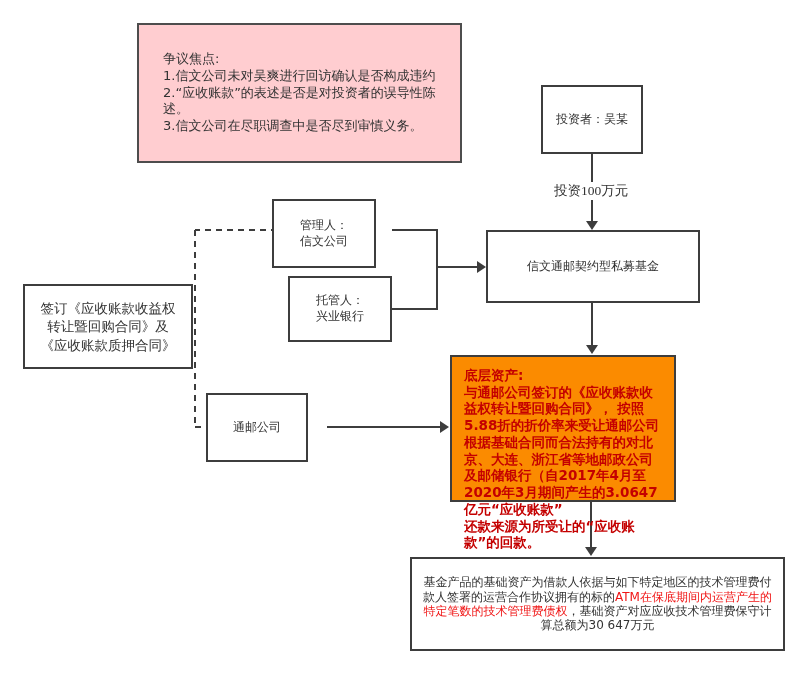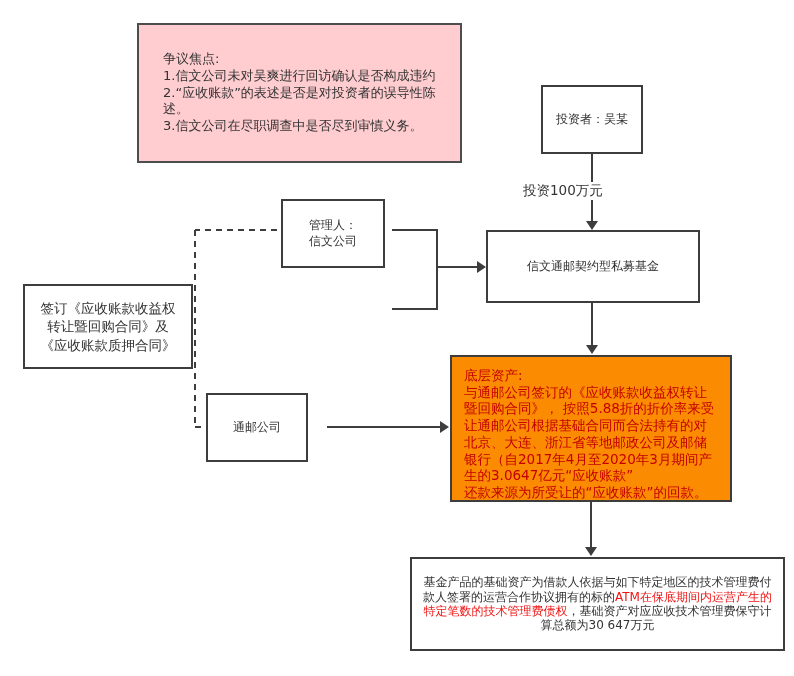--- a/index.html
+++ b/index.html
@@ -74,43 +74,49 @@
     <div>争议焦点:</div>
     <div>1.信文公司未对吴爽进行回访确认是否构成违约</div>
     <div>2.“应收账款”的表述是否是对投资者的误导性陈述。</div>
     <div>3.信文公司在尽职调查中是否尽到审慎义务。</div>
   </div>
 
   <div class="box" style="left:541px;top:85px;width:102px;height:69px;">
     <div>投资者：吴某</div>
   </div>
 
-  <div class="edge-label" style="left:521px;top:182px;">投资100万元</div>
+  <div class="edge-label" style="left:552px;top:182px;font-family:Liberation Serif, serif;">投资100万元</div>
 
-  <div class="box" style="left:281px;top:199px;width:104px;height:69px;">
+  <div class="box" style="left:272px;top:199px;width:104px;height:69px;">
     <div class="node-inner">
       <div>管理人：</div>
       <div>信文公司</div>
     </div>
   </div>
 
+  <div class="box" style="left:288px;top:276px;width:104px;height:66px;">
+    <div class="node-inner">
+      <div>托管人：</div>
+      <div>兴业银行</div>
+    </div>
+  </div>
 
   <div class="box" style="left:486px;top:230px;width:214px;height:73px;">
     <div>信文通邮契约型私募基金</div>
   </div>
 
   <div class="box contract-note" style="left:23px;top:284px;width:170px;height:85px;">
     <div>签订《应收账款收益权转让暨回购合同》及《应收账款质押合同》</div>
   </div>
 
   <div class="box" style="left:206px;top:393px;width:102px;height:69px;">
     <div>通邮公司</div>
   </div>
 
-  <div class="box note-orange" style="left:450px;top:355px;width:282px;height:147px;">
+  <div class="box note-orange" style="left:450px;top:355px;width:226px;height:147px;font-weight:bold;">
     <div>底层资产:</div>
     <div>与通邮公司签订的《应收账款收益权转让暨回购合同》， 按照5.88折的折价率来受让通邮公司根据基础合同而合法持有的对北京、大连、浙江省等地邮政公司及邮储银行（自2017年4月至2020年3月期间产生的3.0647亿元“应收账款”</div>
     <div>还款来源为所受让的“应收账款”的回款。</div>
   </div>
 
   <div class="box bottom-note" style="left:410px;top:557px;width:375px;height:94px;">
     <div><span>基金产品的基础资产为借款人依据与如下特定地区的技术管理费付款人签署的运营合作协议拥有的标的</span><span class="red">ATM在保底期间内运营产生的特定笔数的技术管理费债权</span><span>，基础资产对应应收技术管理费保守计算总额为30 647万元</span></div>
   </div>
 
 </div>

